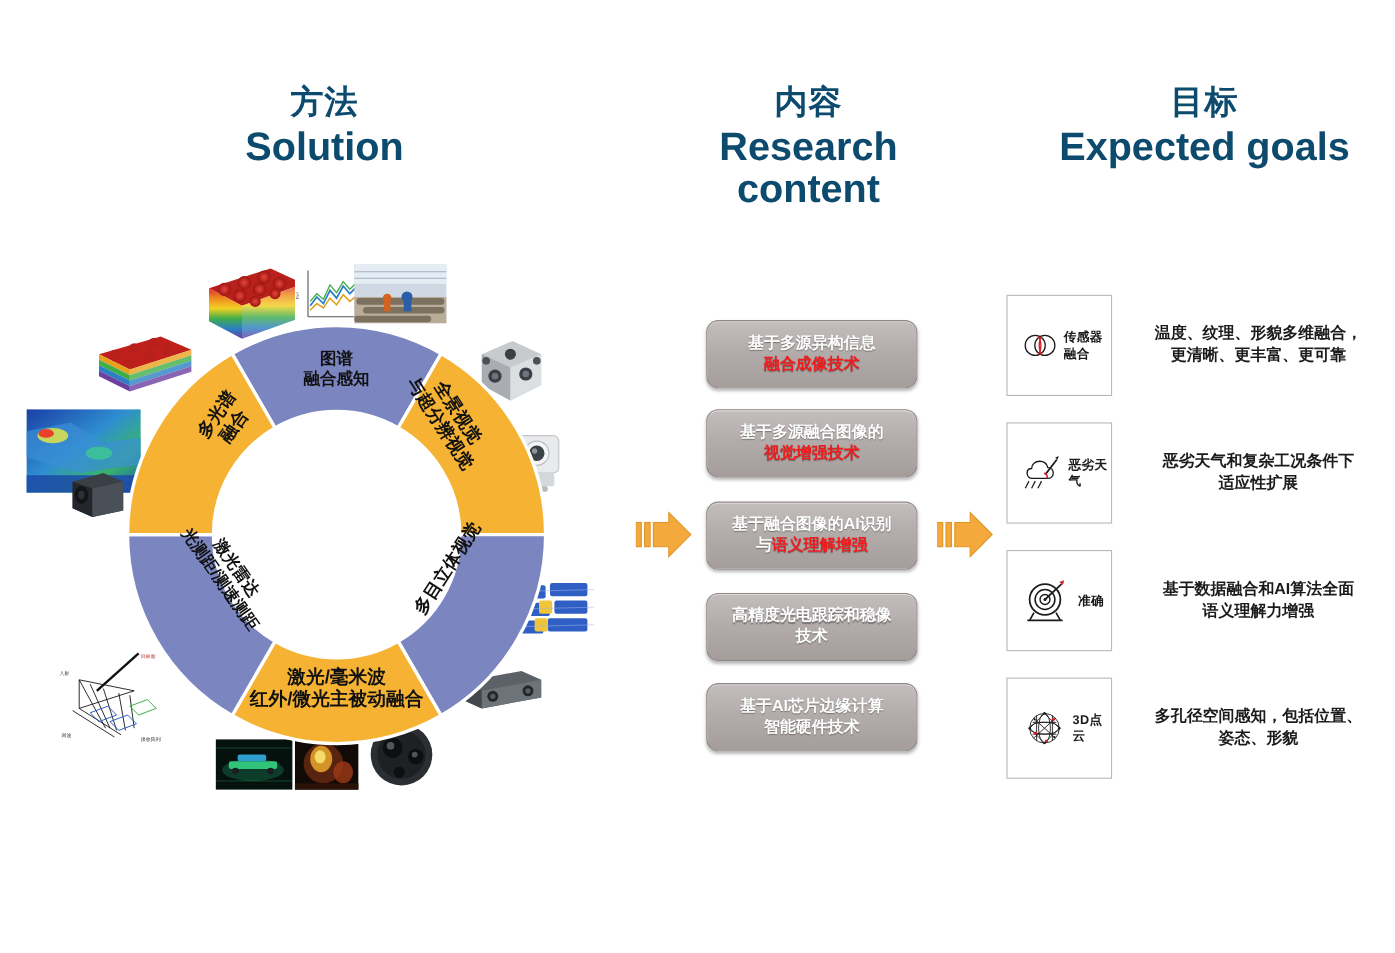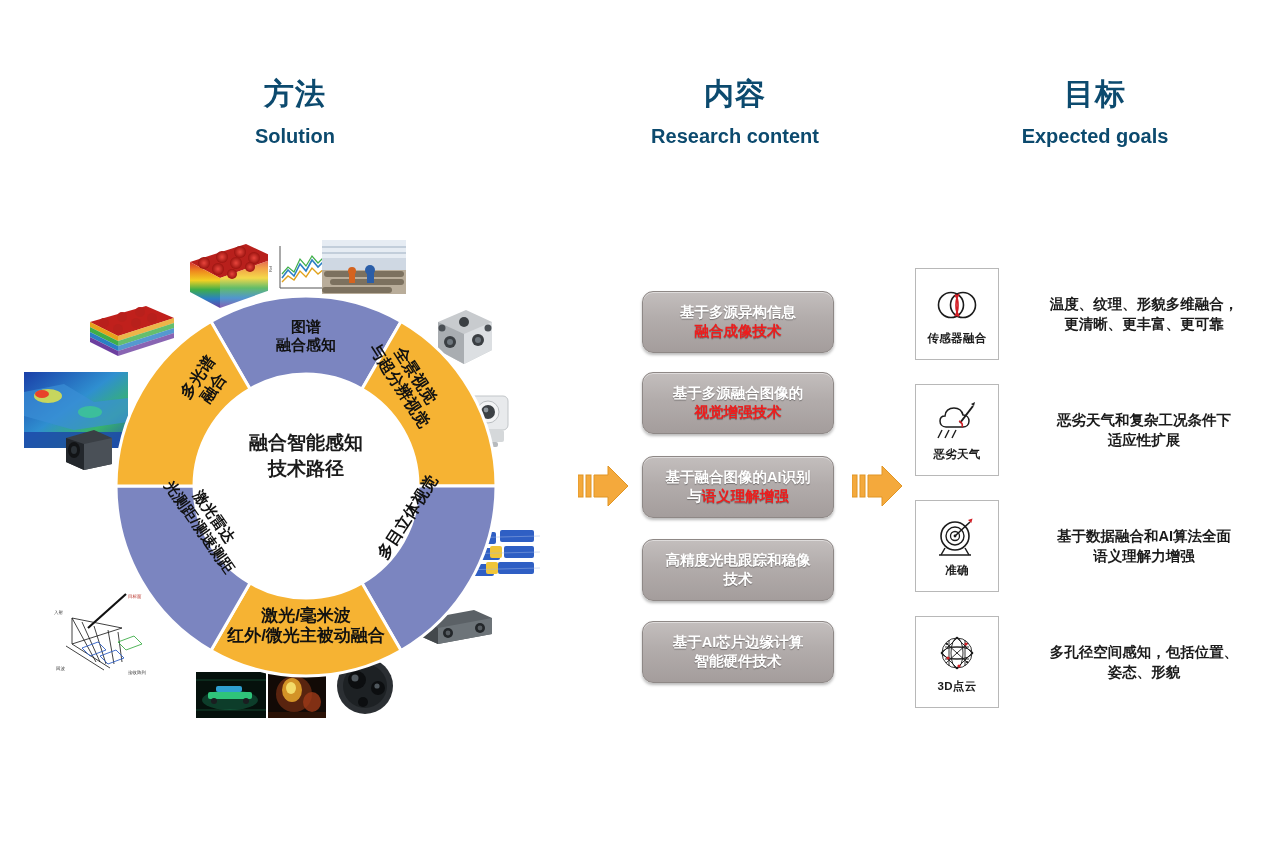--- a/index.html
+++ b/index.html
@@ -6,21 +6,21 @@
   html,body{margin:0;padding:0;}
   body{
     width:1268px;height:866px;position:relative;background:#ffffff;overflow:hidden;
     font-family:"Liberation Sans","DejaVu Sans",sans-serif;
   }
   .stage{position:absolute;left:0;top:0;width:1268px;height:866px;}
 
   
   .col-head{position:absolute;text-align:center;color:#0c4a6e;font-weight:bold;line-height:1.08;}
   .col-head .cn{font-size:30px;letter-spacing:1px;display:block;}
-  .col-head .en{font-size:20px;display:block;margin-top:16px;}
+  .col-head .en{font-size:36px;display:block;margin-top:4px;}
   #head-solution{left:180px;top:78px;width:230px;}
   #head-content{left:590px;top:78px;width:290px;}
   #head-goals{left:955px;top:78px;width:280px;}
 
   
   #donut-wrap{position:absolute;left:110px;top:290px;width:392px;height:392px;}
   #donut-svg{position:absolute;left:0;top:0;}
   .seg-label{
     position:absolute;color:#111;font-weight:bold;text-align:center;line-height:1.18;
     pointer-events:none;white-space:nowrap;
@@ -60,22 +60,22 @@
   #pill-0{top:291px;}
   #pill-1{top:372px;}
   #pill-2{top:456px;}
   #pill-3{top:539px;}
   #pill-4{top:621px;}
 
   
   .goal-row{position:absolute;left:915px;width:340px;height:92px;}
   .goal-card{
     position:absolute;left:0;top:0;width:82px;height:90px;background:#fff;
-    border:1px solid #b8b8b8;display:flex;flex-direction:column;
-    align-items:center;justify-content:center;gap:4px;
+    border:1px solid #b8b8b8;display:flex;flex-direction:row;
+    align-items:center;justify-content:flex-start;gap:4px;padding-left:12px;
   }
   .goal-card .ic{width:48px;height:44px;display:block;}
   .goal-card .cap{font-size:11.5px;font-weight:bold;color:#1b1b1b;letter-spacing:.3px;}
   .goal-text{
     position:absolute;left:104px;top:50%;transform:translateY(-50%);width:250px;
     font-size:14.5px;font-weight:bold;color:#1b1b1b;line-height:1.4;text-align:center;
   }
   #goal-0{top:268px;}
   #goal-1{top:384px;}
   #goal-2{top:500px;}
@@ -358,24 +358,20 @@
     <div class="seg-label" id="lbl-bl">
       <div>激光雷达</div>
       <div>光测距/测速测距</div>
     </div>
 
     <div class="seg-label" id="lbl-tl">
       <div>多光谱</div>
       <div>融合</div>
     </div>
 
-    <div id="center-label">
-      <div>融合智能感知</div>
-      <div>技术路径</div>
-    </div>
   </div>
 
   <svg class="arrow" style="left:578px;top:462px" width="52" height="48">
     <g fill="#f4a93c" stroke="#e09524" stroke-width="1">
       <rect x="0" y="13" width="5" height="22"></rect>
       <rect x="8" y="13" width="5" height="22"></rect>
       <path d="M16,13 L30,13 L30,4 L50,24 L30,44 L30,35 L16,35 Z"></path>
     </g>
   </svg>
 

